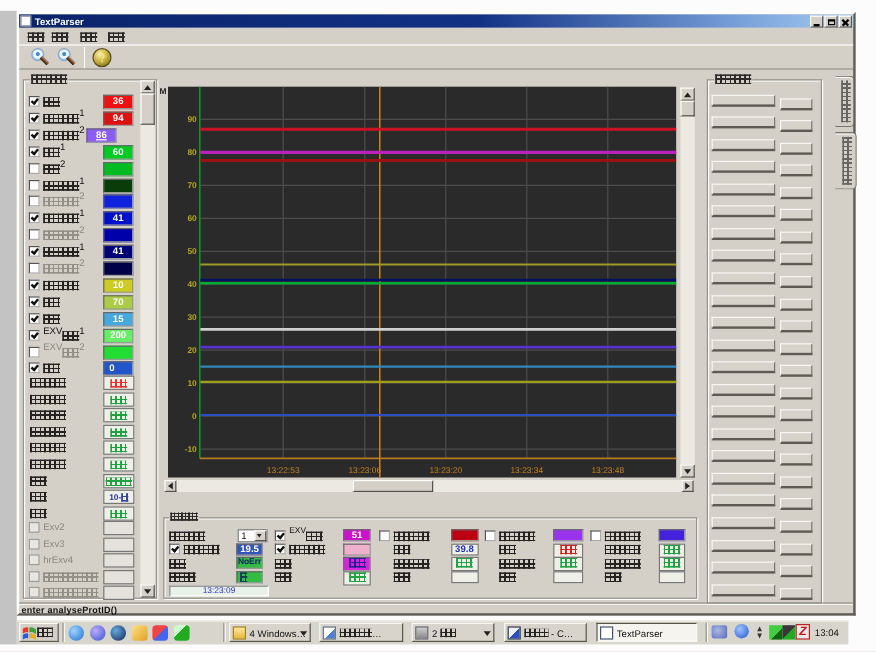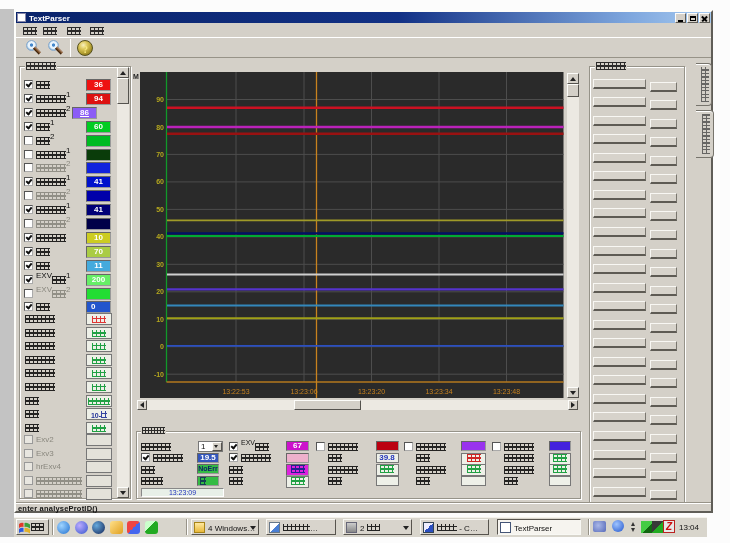--- a/index.html
+++ b/index.html
@@ -91,21 +91,21 @@
 <div class="t" style="left:36px;top:220.0px"><i class="z" style="width:30px;height:8px;color:#8a887f;"></i><span style="position:static;font-size:8px;color:#8a887f;vertical-align:top">2</span></div>
 <div class="vb" style="left:86px;top:218.0px;background:#000048;color:#fff;"></div>
 <div class="cb ck" style="left:24px;top:232.9px"></div>
 <div class="t" style="left:36px;top:233.9px"><i class="z" style="width:30px;height:8px;color:#111;"></i></div>
 <div class="vb" style="left:86px;top:231.9px;background:#cccc22;color:#fff;">10</div>
 <div class="cb ck" style="left:24px;top:246.8px"></div>
 <div class="t" style="left:36px;top:247.8px"><i class="z" style="width:14px;height:8px;color:#111;"></i></div>
 <div class="vb" style="left:86px;top:245.8px;background:#aacc44;color:#fff;">70</div>
 <div class="cb ck" style="left:24px;top:260.7px"></div>
 <div class="t" style="left:36px;top:261.7px"><i class="z" style="width:14px;height:8px;color:#111;"></i></div>
-<div class="vb" style="left:86px;top:259.7px;background:#44aadd;color:#fff;">11</div>
+<div class="vb" style="left:86px;top:259.7px;background:#44aadd;color:#fff;">15</div>
 <div class="cb ck" style="left:24px;top:274.6px"></div>
 <div class="t" style="left:36px;top:275.6px"><span style="position:static;font-size:8px;color:#111;vertical-align:top">EXV</span><i class="z" style="width:14px;height:8px;color:#111;"></i><span style="position:static;font-size:8px;color:#111;vertical-align:top">1</span></div>
 <div class="vb" style="left:86px;top:273.6px;background:#66ee66;color:#fff;">200</div>
 <div class="cb" style="left:24px;top:288.5px"></div>
 <div class="t" style="left:36px;top:289.5px"><span style="position:static;font-size:8px;color:#8a887f;vertical-align:top">EXV</span><i class="z" style="width:14px;height:8px;color:#8a887f;"></i><span style="position:static;font-size:8px;color:#8a887f;vertical-align:top">2</span></div>
 <div class="vb" style="left:86px;top:287.5px;background:#22dd33;color:#fff;"></div>
 <div class="cb ck" style="left:24px;top:302.4px"></div>
 <div class="t" style="left:36px;top:303.4px"><i class="z" style="width:14px;height:8px;color:#111;"></i></div>
 <div class="vb" style="left:86px;top:301.4px;background:#2255cc;color:#fff;text-align:left;padding-left:4px;">0</div>
 <div class="t" style="left:25px;top:315.0px"><i class="z" style="width:30px;height:8px;color:#111;"></i></div>
@@ -231,21 +231,21 @@
 <div class="vb" style="height:10px;line-height:8px;left:197px;top:452.8px;width:22px;background:#3355bb">19.5</div>
 <div class="vb" style="height:10px;line-height:8px;left:197px;top:464.2px;width:22px;background:#33bb44;color:#112266;font-size:7px">NoErr</div>
 <div class="vb" style="height:10px;line-height:8px;left:197px;top:475.6px;width:22px;background:#33bb44;color:#113322;text-align:left;padding-left:2px"><i class="z" style="width:6px;height:8px;color:#113355;"></i></div>
 <div style="left:141px;top:487.5px;width:83px;height:9px;background:#e8f0e8;border:1px solid #888;border-bottom-color:#fff;border-right-color:#fff;font-size:7px;line-height:8px;text-align:center;color:#2233bb">13:23:09</div>
 <div class="cb ck" style="left:229px;top:441.5px"></div>
 <div class="t" style="left:241px;top:442.5px"><span style="position:static;font-size:7px;color:#111;vertical-align:top">EXV</span><i class="z" style="width:14px;height:8px;color:#111;"></i></div>
 <div class="cb ck" style="left:229px;top:453.3px"></div>
 <div class="t" style="left:241px;top:454.3px"><i class="z" style="width:30px;height:8px;color:#111;"></i></div>
 <div class="t" style="left:229px;top:465.7px"><i class="z" style="width:14px;height:8px;color:#111;"></i></div>
 <div class="t" style="left:229px;top:477.1px"><i class="z" style="width:14px;height:8px;color:#111;"></i></div>
-<div class="vb" style="height:10px;line-height:8px;left:286px;top:441px;width:23px;background:#cc11cc">67</div>
+<div class="vb" style="height:10px;line-height:8px;left:286px;top:441px;width:23px;background:#cc11cc">51</div>
 <div class="vb" style="height:10px;line-height:8px;left:286px;top:452.8px;width:23px;background:#eeb0cc"></div>
 <div class="vb" style="left:286px;top:464.2px;width:23px;background:#dd22dd;line-height:11px"><i class="z" style="width:14px;height:8px;color:#112288;"></i></div>
 <div class="sb" style="left:286px;top:475.6px;width:23px;line-height:11px"><i class="z" style="width:14px;height:8px;color:#0b9933;"></i></div>
 <div class="cb" style="left:316px;top:441.5px"></div>
 <div class="t" style="left:328px;top:442.5px"><i class="z" style="width:30px;height:8px;color:#111;"></i></div>
 <div class="t" style="left:328px;top:454.3px"><i class="z" style="width:14px;height:8px;color:#111;"></i></div>
 <div class="t" style="left:328px;top:465.7px"><i class="z" style="width:30px;height:8px;color:#111;"></i></div>
 <div class="t" style="left:328px;top:477.1px"><i class="z" style="width:14px;height:8px;color:#111;"></i></div>
 <div class="vb" style="height:10px;line-height:8px;left:375.5px;top:441px;width:23px;background:#bb0011"></div>
 <div class="sb" style="height:10px;line-height:8px;left:375.5px;top:452.8px;width:23px;color:#2233bb;font-weight:bold">39.8</div>

